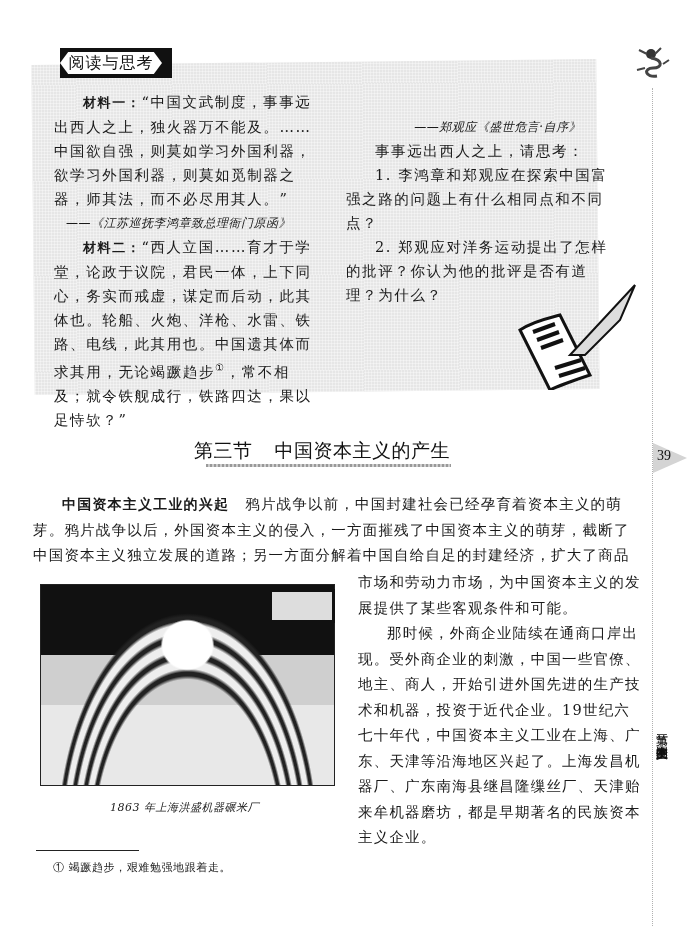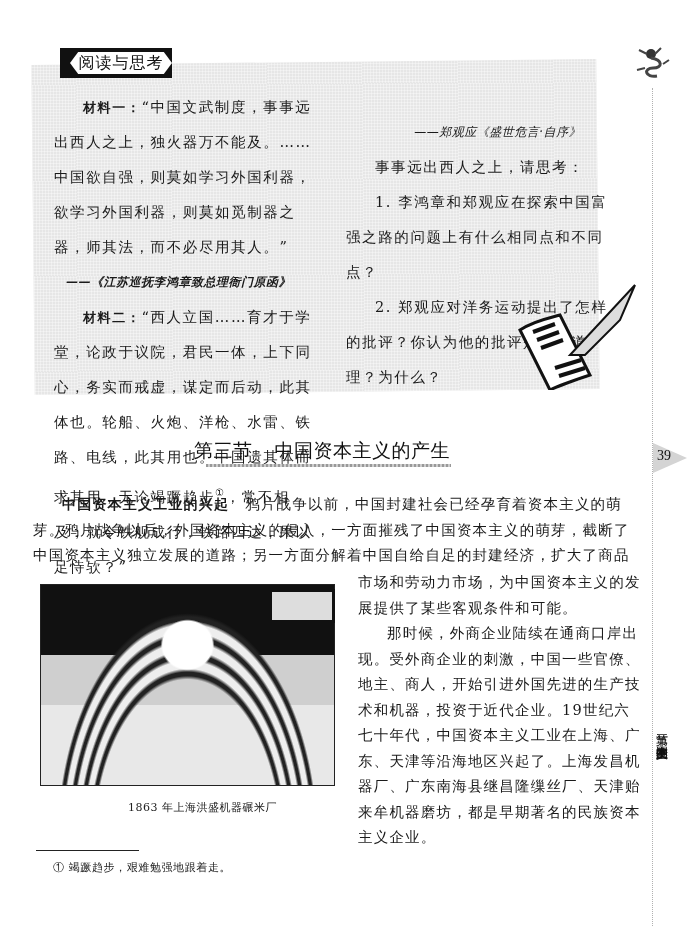--- a/index.html
+++ b/index.html
@@ -11,36 +11,36 @@
   .reading-box {
     position: absolute; left: 33px; top: 62px; width: 565px; height: 330px;
     background-color: #e6e6e6;
     background-image:
       repeating-linear-gradient(0deg, rgba(255,255,255,0.35) 0 1px, transparent 1px 3px),
       repeating-linear-gradient(90deg, rgba(255,255,255,0.35) 0 1px, transparent 1px 3px);
     transform: rotate(-0.6deg);
   }
   .reading-tag {
     position: absolute; left: 60px; top: 48px; width: 112px; height: 30px;
-    background: #111; display: flex; align-items: center; justify-content: flex-end;
+    background: #111; display: flex; align-items: center; justify-content: flex-start;
   }
   .reading-tag-inner {
     background: #fff; height: 22px; width: 102px;
     clip-path: polygon(8% 0, 92% 0, 100% 50%, 92% 100%, 8% 100%, 0 50%);
     display: flex; align-items: center; justify-content: center;
     font-family: "DejaVu Sans", sans-serif; font-size: 16px; color: #111; letter-spacing: 1px;
   }
-  .col { position: absolute; font-size: 14.5px; line-height: 35px; letter-spacing: 1.6px; }
+  .col { position: absolute; font-size: 14.5px; line-height: 24px; letter-spacing: 1.6px; }
   .col-left { left: 54px; top: 90px; width: 260px; }
   .col-right { left: 346px; top: 90px; width: 265px; }
   .para { margin: 0; }
   .indent { text-indent: 2em; }
   .bold-lead { font-family: "DejaVu Sans", sans-serif; font-weight: bold; font-size: 13px; }
   .source { font-size: 12px; font-style: italic; letter-spacing: 0.5px; }
-  .source-left { padding-left: 12px; font-weight: bold; }
+  .source-left { padding-left: 12px; }
   .source-right { text-align: right; padding-right: 30px; }
   sup { font-size: 10px; }
   .dragon-icon { position: absolute; left: 633px; top: 42px; width: 40px; height: 40px; }
   .margin-rule {
     position: absolute; left: 652px; top: 88px; width: 0; height: 840px;
     border-left: 1px dotted #b0b0b0;
   }
   .page-tab {
     position: absolute; left: 653px; top: 443px; width: 34px; height: 30px;
     background: #d4d4d4; clip-path: polygon(0 0, 100% 50%, 0 100%);
@@ -65,22 +65,22 @@
   .photo {
     position: absolute; left: 40px; top: 584px; width: 293px; height: 200px;
     background:
       radial-gradient(ellipse at 50% 30%, #fff 0 12%, transparent 13%),
       radial-gradient(ellipse at 50% 130%, transparent 0 45%, #222 46% 47%, #eee 48% 50%, #222 51% 52%, #eee 53% 55%, #222 56% 57%, #eee 58% 60%, #222 61% 62%, transparent 63%),
       linear-gradient(180deg, #111 0 35%, #cfcfcf 35% 60%, #e8e8e8 60% 100%);
     border: 1px solid #222;
   }
   .photo-frame { position: absolute; left: 228px; top: 4px; width: 60px; height: 28px; border: 3px solid #111; background: #ddd; }
   .photo-caption {
-    position: absolute; left: 128px; top: 800px;
-    font-size: 11px; letter-spacing: 0.5px; color: #222;
+    position: absolute; left: 110px; top: 800px;
+    font-size: 11px; letter-spacing: 0.5px; color: #222; font-style: italic;
   }
   .footnote-rule { position: absolute; left: 36px; top: 850px; width: 103px; border-top: 1px solid #222; }
   .footnote { position: absolute; left: 53px; top: 860px; font-size: 11px; letter-spacing: 0.6px; color: #222; text-align: right; }
   .side-label {
     position: absolute; left: 653px; top: 725px;
     writing-mode: vertical-rl; font-family: "DejaVu Sans", sans-serif;
     font-size: 12px; color: #111; letter-spacing: 0px;
   }
   .side-label .gap { display: inline-block; height: 12px; }
 </style>

